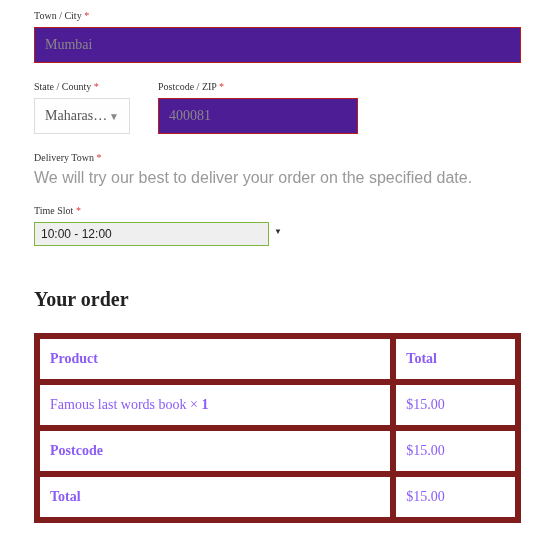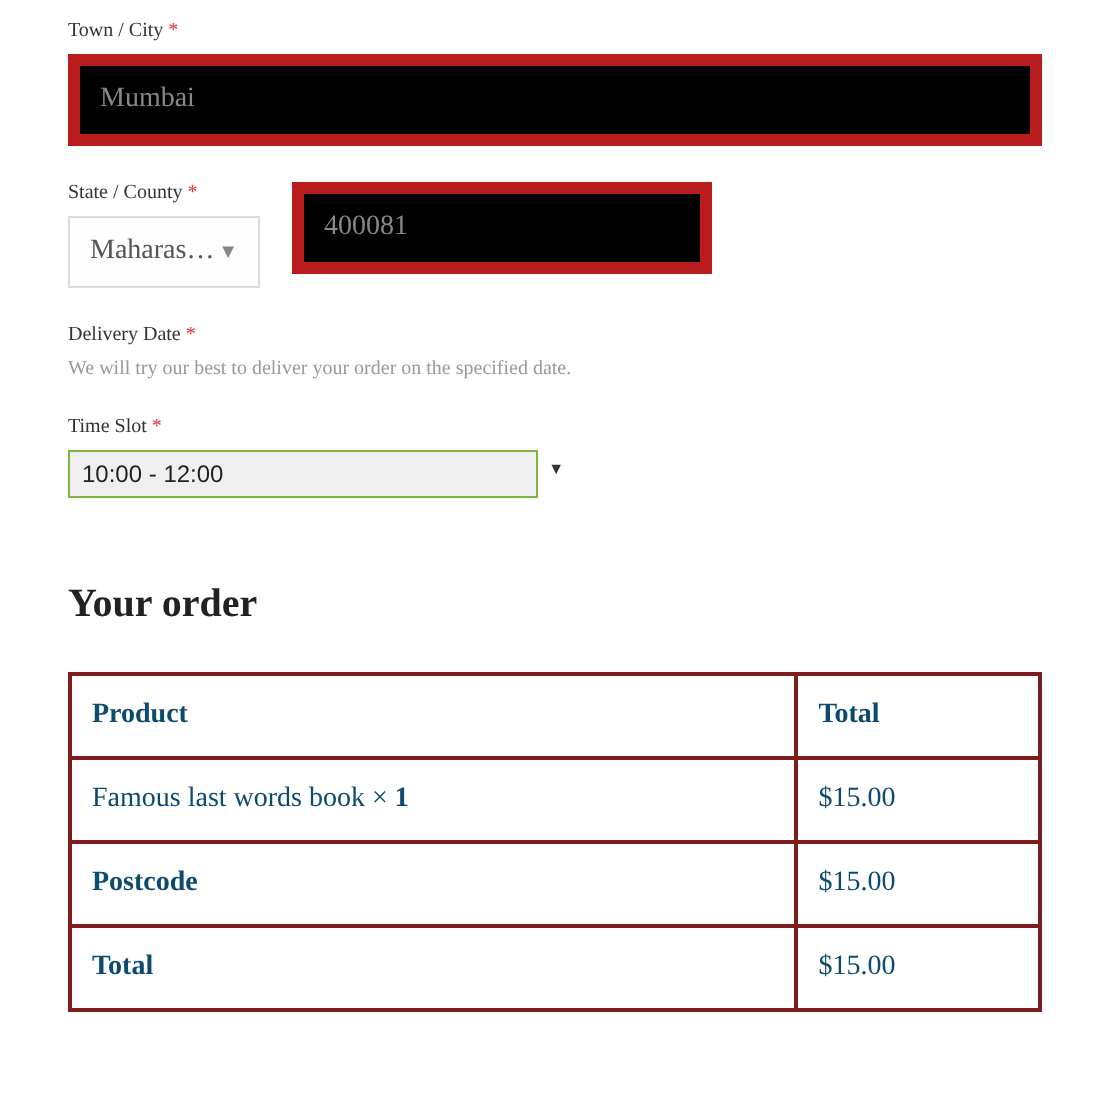--- a/index.html
+++ b/index.html
@@ -4,34 +4,34 @@
 <style>
   * { box-sizing: border-box; margin: 0; padding: 0; }
   body {
     font-family: Georgia, 'Times New Roman', serif;
     background: #fff;
     color: #333;
     padding: 10px 34px;
     width: 555px;
   }
   .form-row { margin-bottom: 18px; }
-  .row-flex { display: flex; gap: 16px; }
+  .row-flex { display: flex; gap: 28px; }
   label {
     display: block;
     font-size: 10px;
     color: #333;
     margin-bottom: 6px;
   }
   .req { color: #d33; }
   input[type="text"], .select-box {
     font-family: inherit;
     font-size: 14px;
     color: #888;
-    background: #000000;
-    border: 6px solid #b91c1c;
+    background: #4c1d95;
+    border: 1px solid #b91c1c;
     padding: 9px 10px;
     width: 100%;
   }
   .select-box {
     width: 96px;
     display: flex;
     align-items: center;
     justify-content: space-between;
     background: #fefefe;
     border: 1px solid #ddd;
@@ -44,24 +44,24 @@
   }
   .city-input { width: 235px; color:#888; }
   .zip-input { width: 110px; color:#888; }
   .date-input {
     width: 235px;
     background: #fff;
     border: 1px solid #7db73b;
     color: #8a8a8a;
   }
   .helptext {
-    font-size: 10px;
+    font-size: 16px;
     color: #999;
     margin-top: 4px;
-    font-family: Liberation Serif, serif;
+    font-family: Liberation Sans, sans-serif;
   }
   .time-select {
     width: 235px;
     font-family: Arial, sans-serif;
     font-size: 12px;
     padding: 4px 6px;
     border: 1px solid #7db73b;
     background: #efefef;
     color: #222;
     appearance: none;
@@ -84,24 +84,24 @@
     color: #222;
     margin: 42px 0 22px 0;
   }
   table.order {
     width: 100%;
     border-collapse: collapse;
     border: 1px solid #e6e6e6;
     font-size: 14px;
   }
   table.order th, table.order td {
-    border: 2px solid #7f1d1d;
+    border: 6px solid #7f1d1d;
     padding: 12px 10px;
     text-align: left;
-    color: #0c4a6e;
+    color: #8b5cf6;
   }
   table.order th { font-weight: bold; }
   .qty { font-weight: bold; }
   .subtotal-label, .total-label { font-weight: bold; }
 </style>
 </head>
 <body>
 
 <div class="form-row">
   <label>
@@ -116,27 +116,31 @@
     <label>
       <span>State / County</span>
       <span class="req">*</span>
     </label>
     <div class="select-box">
       <span>Maharas…</span>
       <span class="caret">▼</span>
     </div>
   </div>
   <div>
+    <label>
+      <span>Postcode / ZIP</span>
+      <span class="req">*</span>
+    </label>
     <input type="text" class="zip-input" value="400081" style="">
   </div>
 </div>
 
 <div class="form-row">
   <label>
-    <span>Delivery Date</span>
+    <span>Delivery Town</span>
     <span class="req">*</span>
   </label>
   <div class="helptext">We will try our best to deliver your order on the specified date.</div>
 </div>
 
 <div class="form-row">
   <label>
     <span>Time Slot</span>
     <span class="req">*</span>
   </label>

